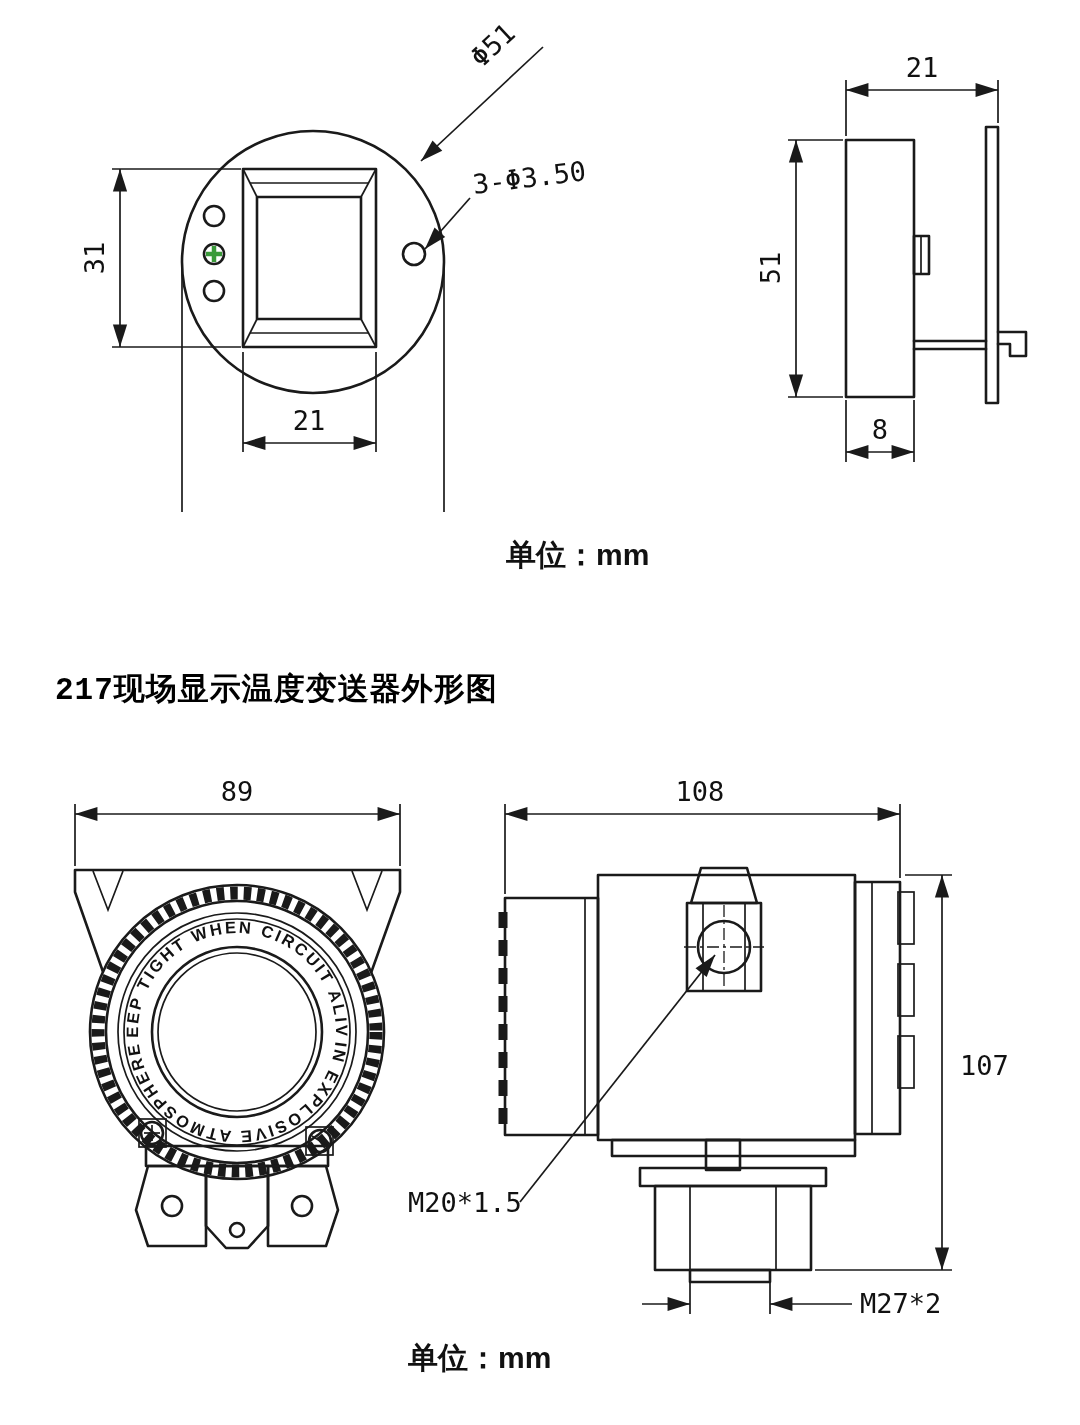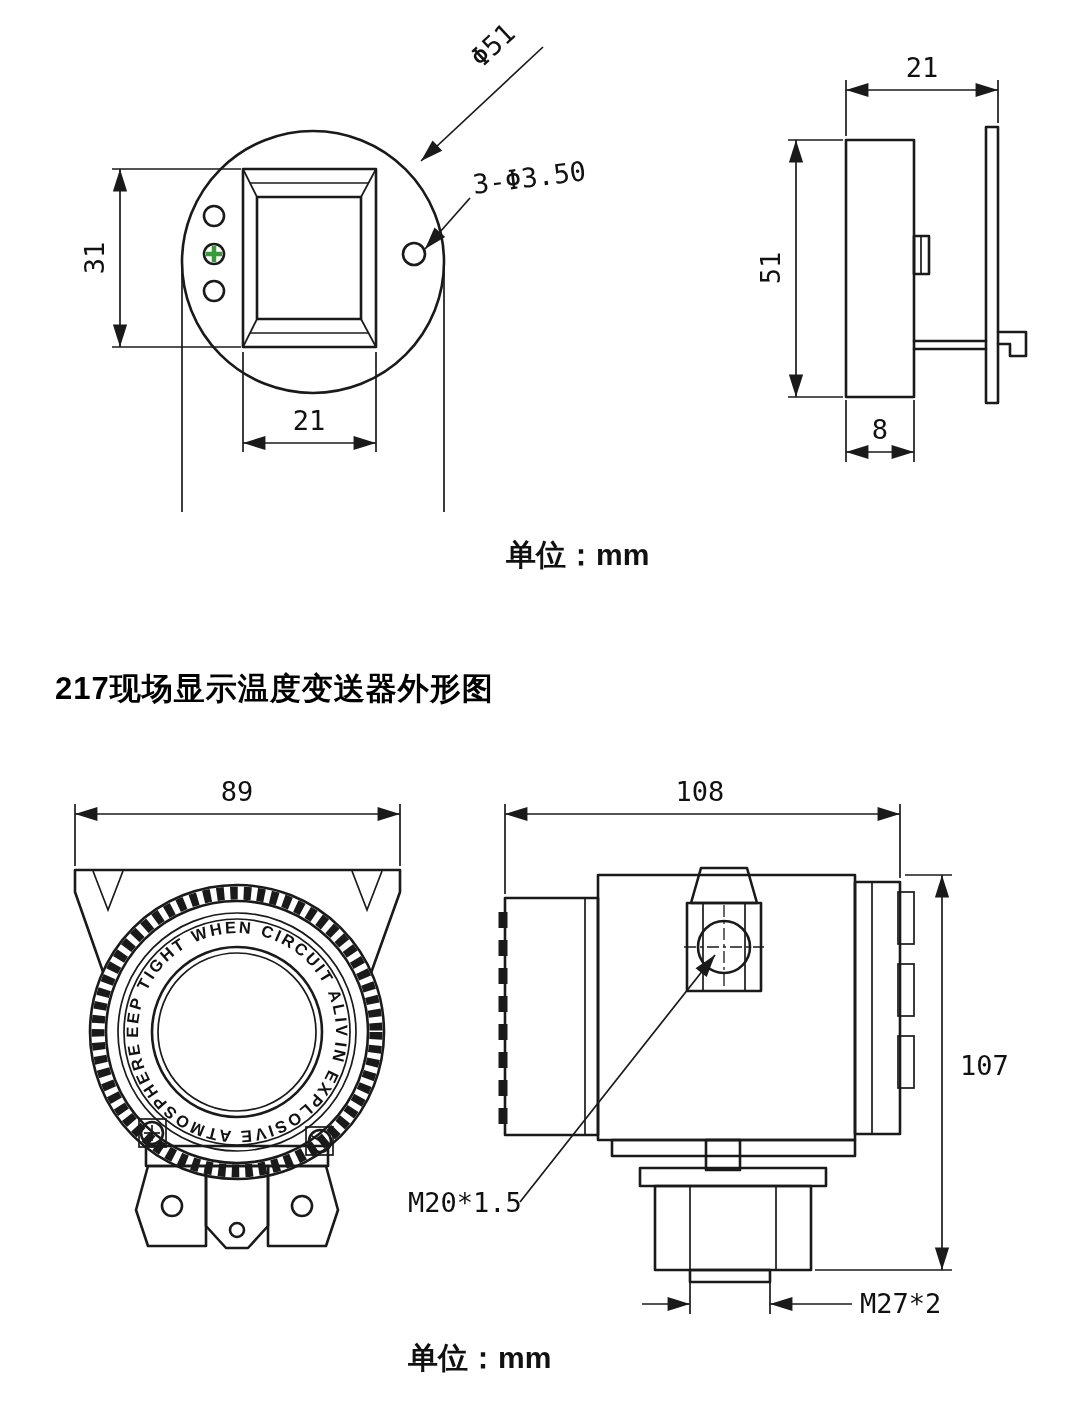--- a/index.html
+++ b/index.html
@@ -13,21 +13,21 @@
   .outline{fill:none;stroke:#1a1a1a;stroke-width:2.6;stroke-linejoin:round;stroke-linecap:round;}
   .thin{fill:none;stroke:#1a1a1a;stroke-width:1.7;}
   .dimline{fill:none;stroke:#1a1a1a;stroke-width:1.7;}
   .ribs{fill:none;stroke:#1a1a1a;}
   .dimtext{font-family:"DejaVu Sans Mono", monospace;font-size:27px;fill:#111;}
   .units{font-family:"Liberation Sans", sans-serif;font-size:30px;font-weight:bold;fill:#111;}
   .ringtext{font-family:"Liberation Sans", sans-serif;font-size:16.5px;font-weight:bold;letter-spacing:2.5px;fill:#111;}
   .whitefill{fill:#ffffff;stroke:#1a1a1a;stroke-width:2.6;}
   #drawing-title{
     position:absolute;left:55px;top:668px;font-size:31px;font-weight:bold;
-    font-family:Liberation Sans, sans-serif;color:#000;letter-spacing:1px;
+    font-family:Liberation Mono, monospace;color:#000;letter-spacing:1px;
   }
   .centerline{fill:none;stroke:#1a1a1a;stroke-width:1.3;stroke-dasharray:12 4 3 4;}
 </style>
 </head>
 <body>
 
 <svg id="top-svg" width="1080" height="625" viewBox="0 0 1080 625">
   <defs>
     <marker id="arw" viewBox="0 0 12 10" refX="12" refY="5" markerWidth="14" markerHeight="11" orient="auto-start-reverse">
       <path d="M0,1.2 L12,5 L0,8.8 Z" fill="#1a1a1a"></path>

